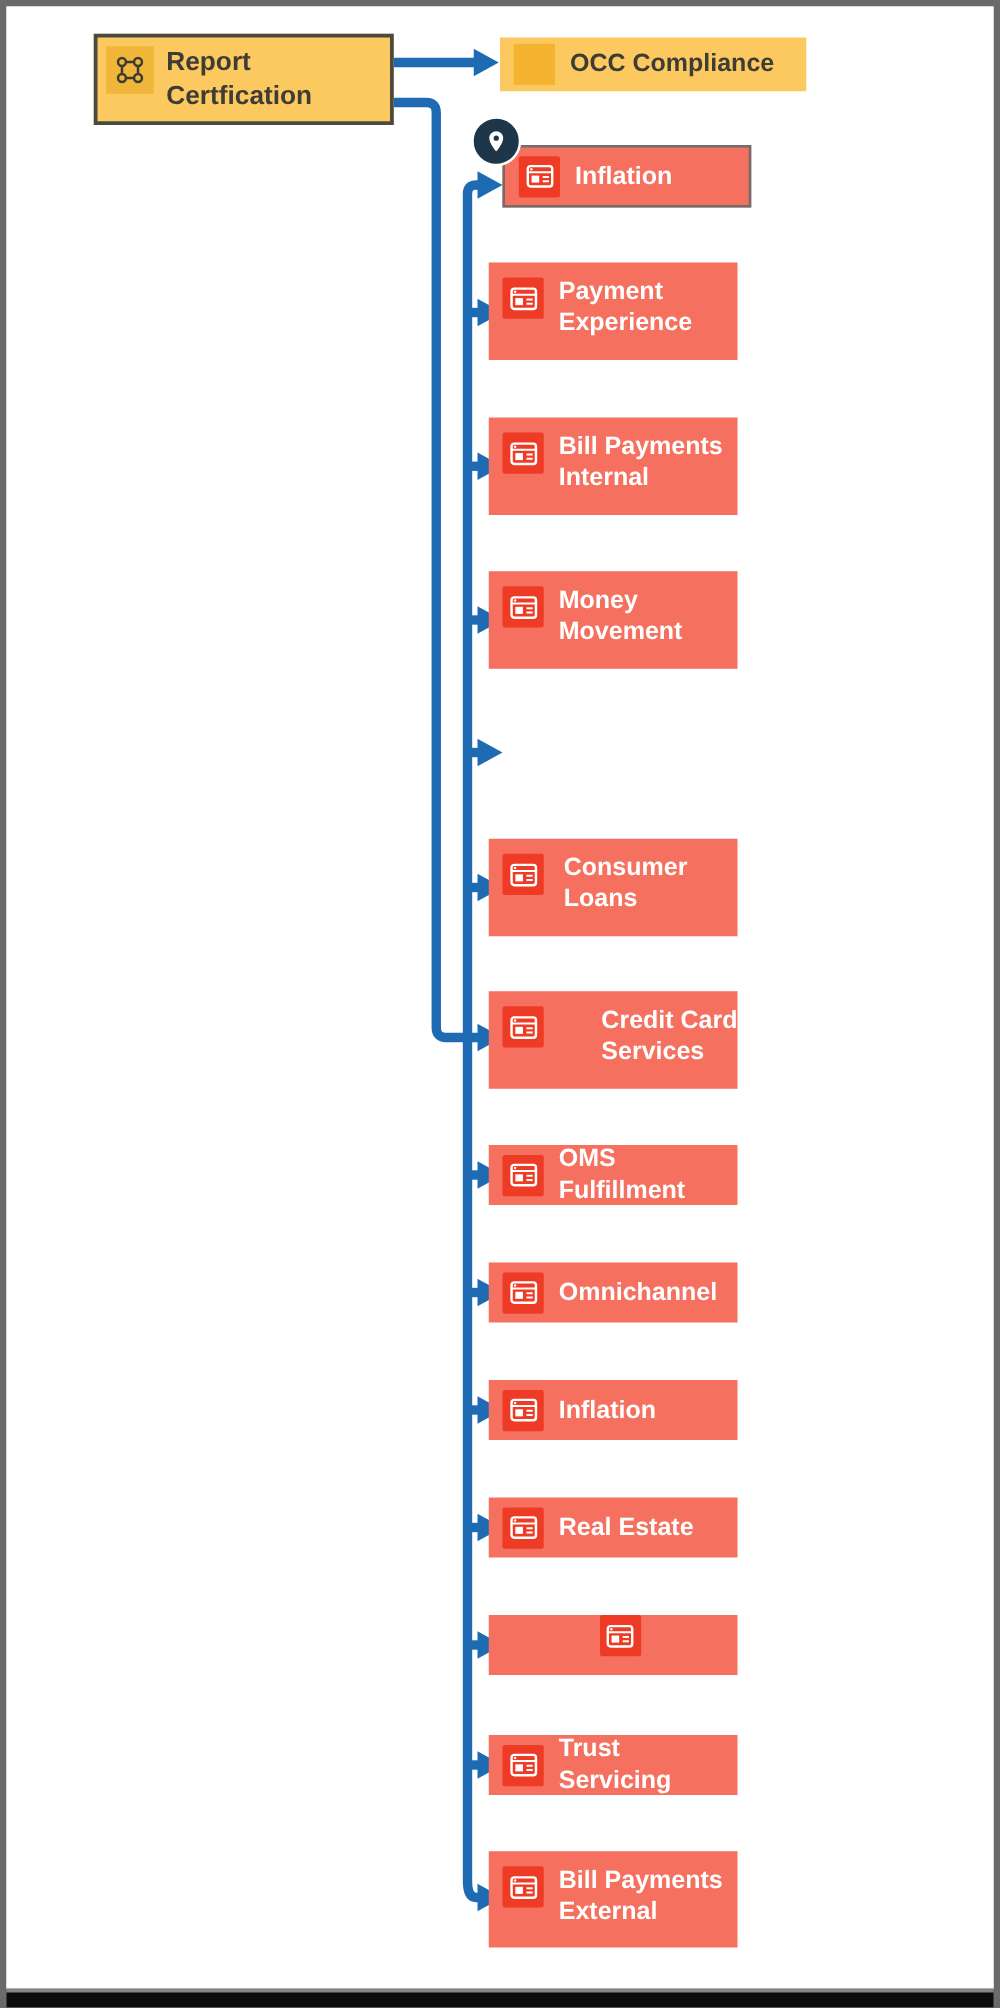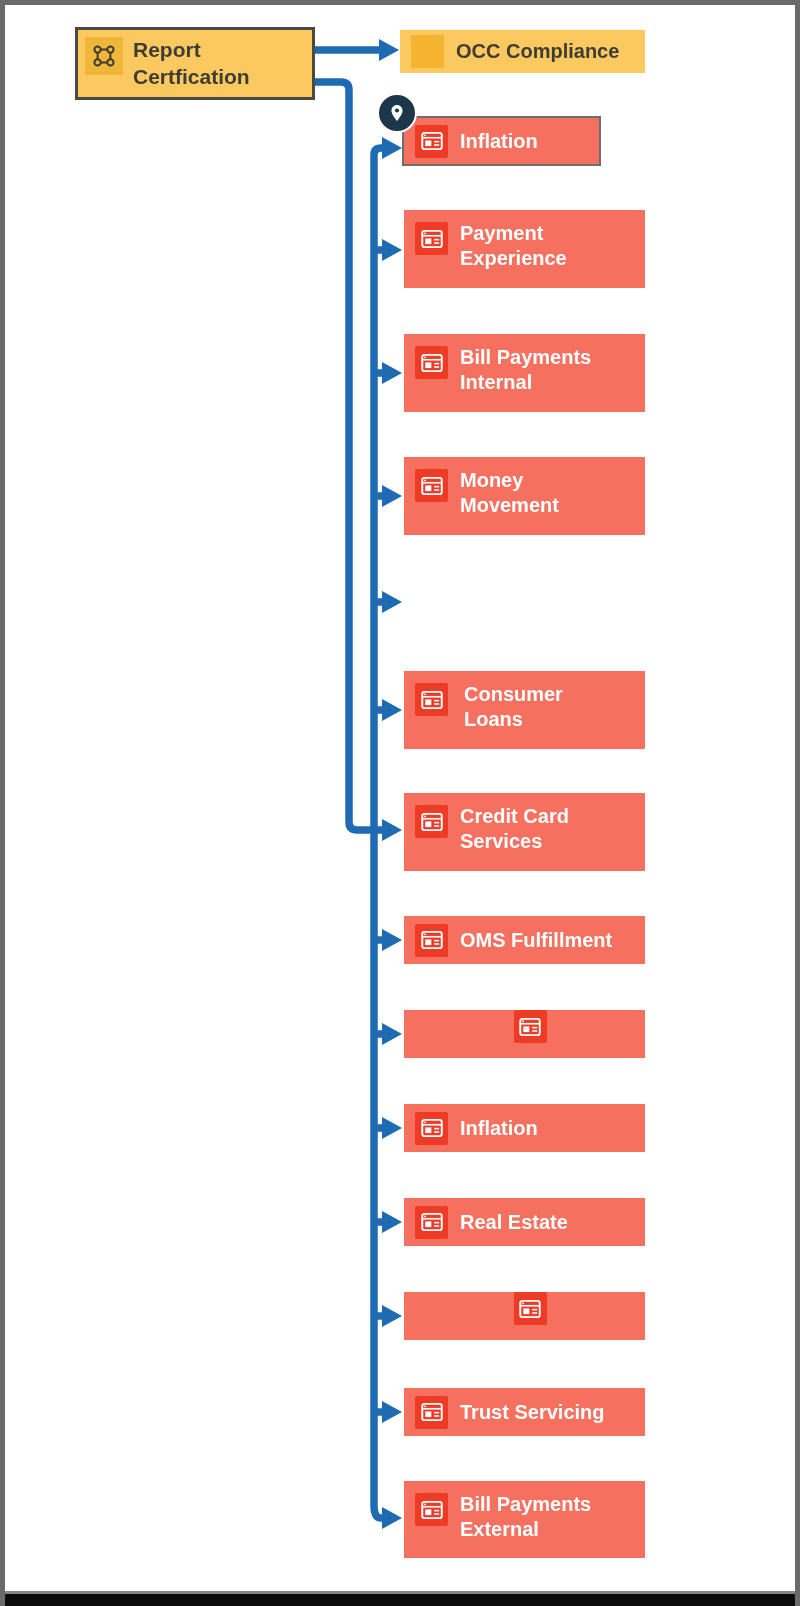--- a/index.html
+++ b/index.html
@@ -3,21 +3,21 @@
 <meta charset="utf-8">
 <style>
   html,body{margin:0;padding:0;background:#000;}
   body{width:800px;height:1606px;position:relative;overflow:hidden;
        font-family:"Liberation Sans", sans-serif;}
   .stage{position:absolute;left:0;top:0;right:0;bottom:0;background:#fff;
          border:5px solid #6a6a6a;border-bottom:none;box-sizing:border-box;}
   .bottom-bar{position:absolute;left:0;right:0;bottom:0;height:12px;background:#0c0c0c;
               border-top:3px solid #858585;box-sizing:content-box;z-index:9;}
   svg.connectors{position:absolute;left:0;top:0;z-index:1;}
-  .node{position:absolute;left:399px;width:241px;height:48px;background:#f5705f;
+  .node{position:absolute;left:386px;width:199px;height:48px;background:#f5705f;
         display:flex;align-items:center;gap:12px;padding-left:11px;box-sizing:border-box;
         color:#fff;font-weight:bold;font-size:20px;line-height:25px;z-index:2;}
   .node .label{white-space:pre-line;}
   .node.two{align-items:flex-start;}
   .node.two .icon{margin-top:12px;}
   .node.two .label{margin-top:11px;}
   .icon{flex:0 0 auto;display:flex;align-items:center;justify-content:center;}
   .report-icon{width:33px;height:33px;background:#ee3b25;border-radius:2px;}
   .node.yellow{left:395px;width:245px;height:43px;background:#fbc95f;color:#3d3d36;}
   .occ-icon{width:33px;height:33px;background:#f5b42f;}
@@ -170,21 +170,21 @@
           <circle cx="5.6" cy="6.8" r="0.9" fill="#fff"></circle>
           <rect x="5.8" y="11.5" width="5.6" height="5.2" fill="#fff"></rect>
           <line x1="14" y1="12.6" x2="18.6" y2="12.6" stroke="#fff" stroke-width="1.5"></line>
           <line x1="14" y1="15.7" x2="18.6" y2="15.7" stroke="#fff" stroke-width="1.5"></line>
         </svg>
     </span>
     <span class="label">Consumer
 Loans</span>
   </div>
 
-  <div class="node two" style="top:788px;height:78px;">
+  <div class="node two" style="top:788px;height:78px;justify-content:space-between;">
     <span class="icon report-icon">
       <svg width="26" height="26" viewBox="0 0 24 24">
           <rect x="3" y="4.5" width="18" height="15" rx="2" fill="none" stroke="#fff" stroke-width="1.8"></rect>
           <line x1="3" y1="9" x2="21" y2="9" stroke="#fff" stroke-width="1.5"></line>
           <circle cx="5.6" cy="6.8" r="0.9" fill="#fff"></circle>
           <rect x="5.8" y="11.5" width="5.6" height="5.2" fill="#fff"></rect>
           <line x1="14" y1="12.6" x2="18.6" y2="12.6" stroke="#fff" stroke-width="1.5"></line>
           <line x1="14" y1="15.7" x2="18.6" y2="15.7" stroke="#fff" stroke-width="1.5"></line>
         </svg>
     </span>
@@ -199,21 +199,21 @@
           <line x1="3" y1="9" x2="21" y2="9" stroke="#fff" stroke-width="1.5"></line>
           <circle cx="5.6" cy="6.8" r="0.9" fill="#fff"></circle>
           <rect x="5.8" y="11.5" width="5.6" height="5.2" fill="#fff"></rect>
           <line x1="14" y1="12.6" x2="18.6" y2="12.6" stroke="#fff" stroke-width="1.5"></line>
           <line x1="14" y1="15.7" x2="18.6" y2="15.7" stroke="#fff" stroke-width="1.5"></line>
         </svg>
     </span>
     <span class="label">OMS Fulfillment</span>
   </div>
 
-  <div class="node" style="top:1005px;flex-direction:column;">
+  <div class="node" style="top:1005px;">
     <span class="icon report-icon">
       <svg width="26" height="26" viewBox="0 0 24 24">
           <rect x="3" y="4.5" width="18" height="15" rx="2" fill="none" stroke="#fff" stroke-width="1.8"></rect>
           <line x1="3" y1="9" x2="21" y2="9" stroke="#fff" stroke-width="1.5"></line>
           <circle cx="5.6" cy="6.8" r="0.9" fill="#fff"></circle>
           <rect x="5.8" y="11.5" width="5.6" height="5.2" fill="#fff"></rect>
           <line x1="14" y1="12.6" x2="18.6" y2="12.6" stroke="#fff" stroke-width="1.5"></line>
           <line x1="14" y1="15.7" x2="18.6" y2="15.7" stroke="#fff" stroke-width="1.5"></line>
         </svg>
     </span>

